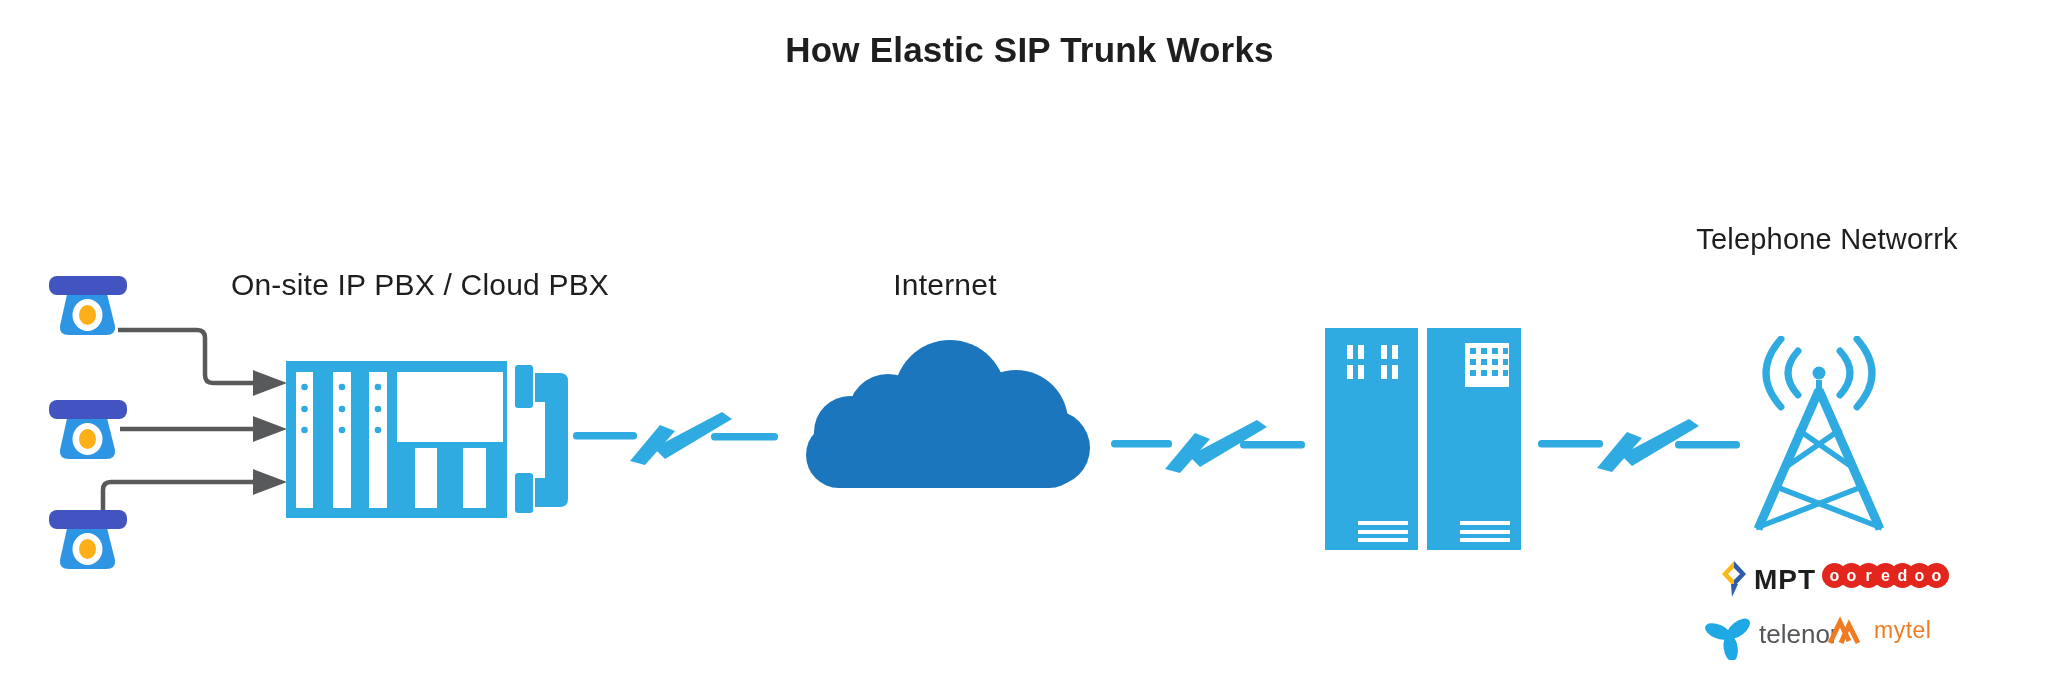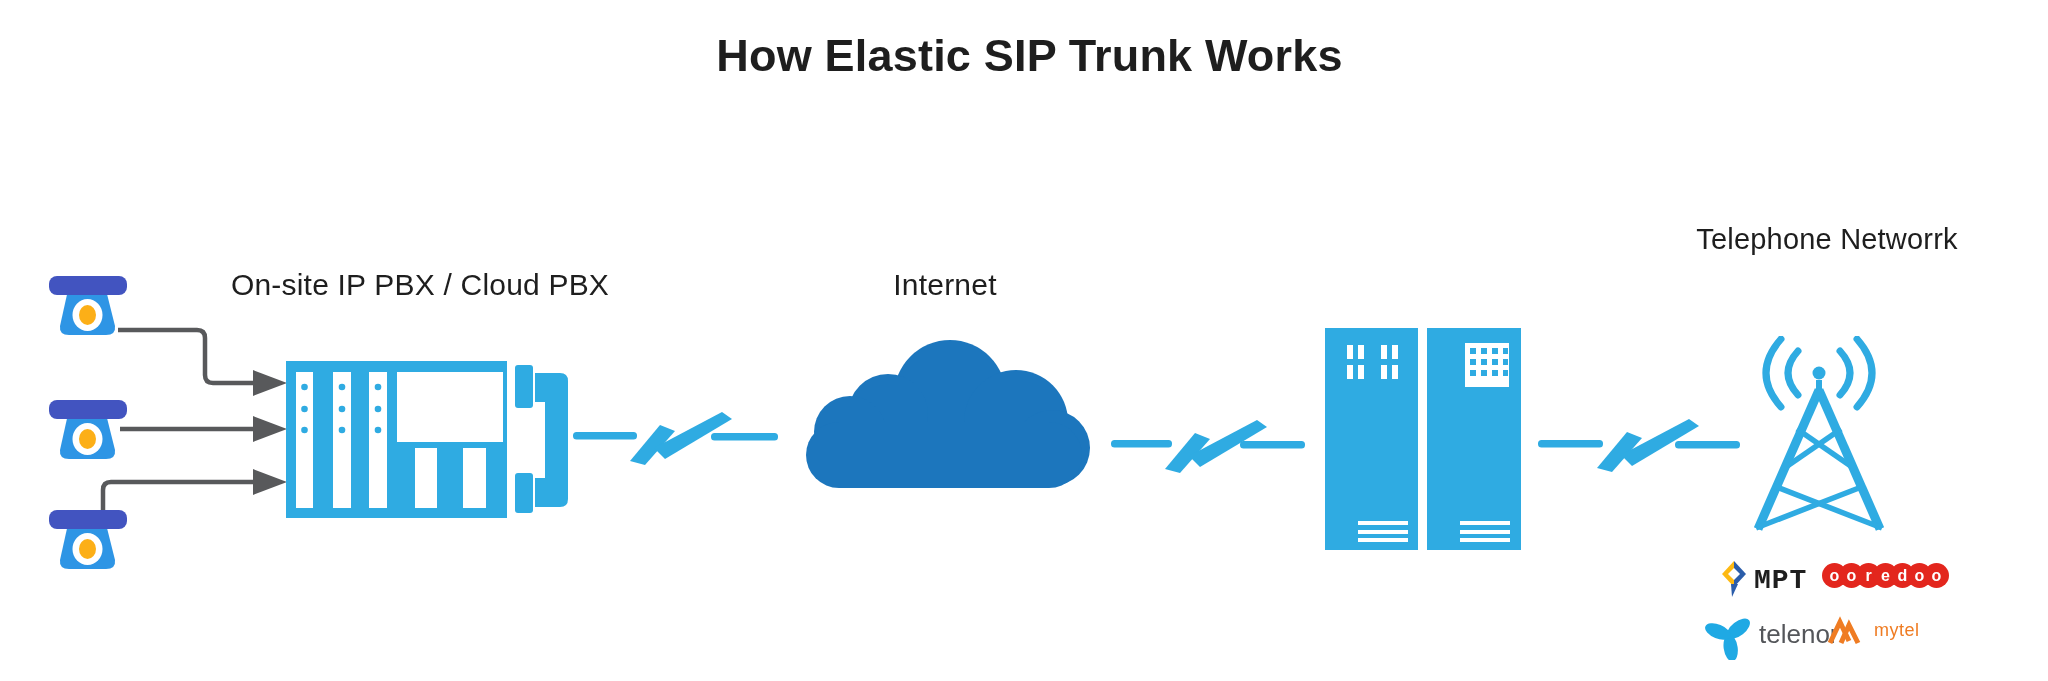--- a/index.html
+++ b/index.html
@@ -7,21 +7,21 @@
     position:relative;
     width:2048px;height:681px;
     background:#ffffff;
     font-family:"Liberation Sans", sans-serif;
     overflow:hidden;
   }
   .abs{position:absolute;}
   
   .title{
     left:0;right:0;top:30px;text-align:center;
-    font-size:45px;font-weight:600;color:var(--text-black);
+    font-size:35px;font-weight:600;color:var(--text-black);
     letter-spacing:.2px;
     padding-left:11px;
   }
   .node-label{
     text-align:center;font-size:30px;color:var(--text-black);
     font-weight:400;letter-spacing:.2px;line-height:37px;
   }
   
   .f-blue{fill:var(--blue);}
   .f-white{fill:#ffffff;}
@@ -36,21 +36,21 @@
   .logo-row{display:flex;align-items:center;}
   .mpt-text{font-size:28px;font-weight:700;color:var(--text-black);letter-spacing:1px;margin-left:5px;}
   .ooredoo{display:flex;}
   .ooredoo .bub{
     width:25px;height:25px;border-radius:50%;
     background:var(--ooredoo-red);color:#fff;
     font-size:16px;font-weight:700;line-height:25px;text-align:center;
   }
   .ooredoo .bub + .bub{margin-left:-8px;}
   .telenor-text{font-size:26px;color:var(--telenor-gray);margin-left:4px;}
-  .mytel-text{font-size:18px;color:var(--mytel-orange);margin-left:8px;letter-spacing:.5px;}
+  .mytel-text{font-size:23px;color:var(--mytel-orange);margin-left:8px;letter-spacing:.5px;}
 </style>
 </head>
 <body>
 
 <div id="canvas">
 
   <div class="abs title">How Elastic SIP Trunk Works</div>
 
   <div class="abs node-label" style="left:795px;top:266px;width:300px;">Internet</div>
 
@@ -205,21 +205,21 @@
       <path d="M74,54 L135,193"></path>
     </g>
     <g class="s-blue" stroke-width="5.5">
       <path d="M52,93 L110,133"></path>
       <path d="M96,93 L38,133"></path>
       <path d="M29,150 L137,192"></path>
       <path d="M119,150 L11,192"></path>
     </g>
   </svg>
 
-  <div class="abs logo-row" style="left:1719px;top:560px;height:40px;font-family:Liberation Mono, monospace;">
+  <div class="abs logo-row" style="left:1719px;top:560px;height:40px;">
     <svg width="30" height="40" viewBox="0 0 30 40">
       <polygon points="15,1 3,14 15,27" style="fill:var(--mpt-yellow)"></polygon>
       <polygon points="15,1 27,14 15,27" style="fill:var(--mpt-blue)"></polygon>
       <polygon points="12,24 19,24 13,37" style="fill:var(--mpt-blue)"></polygon>
       <polygon points="15,8 21,14 15,20 9,14" style="fill:#ffffff"></polygon>
     </svg>
     <span class="mpt-text">MPT</span>
   </div>
 
   <div class="abs ooredoo" style="left:1822px;top:563px;">

